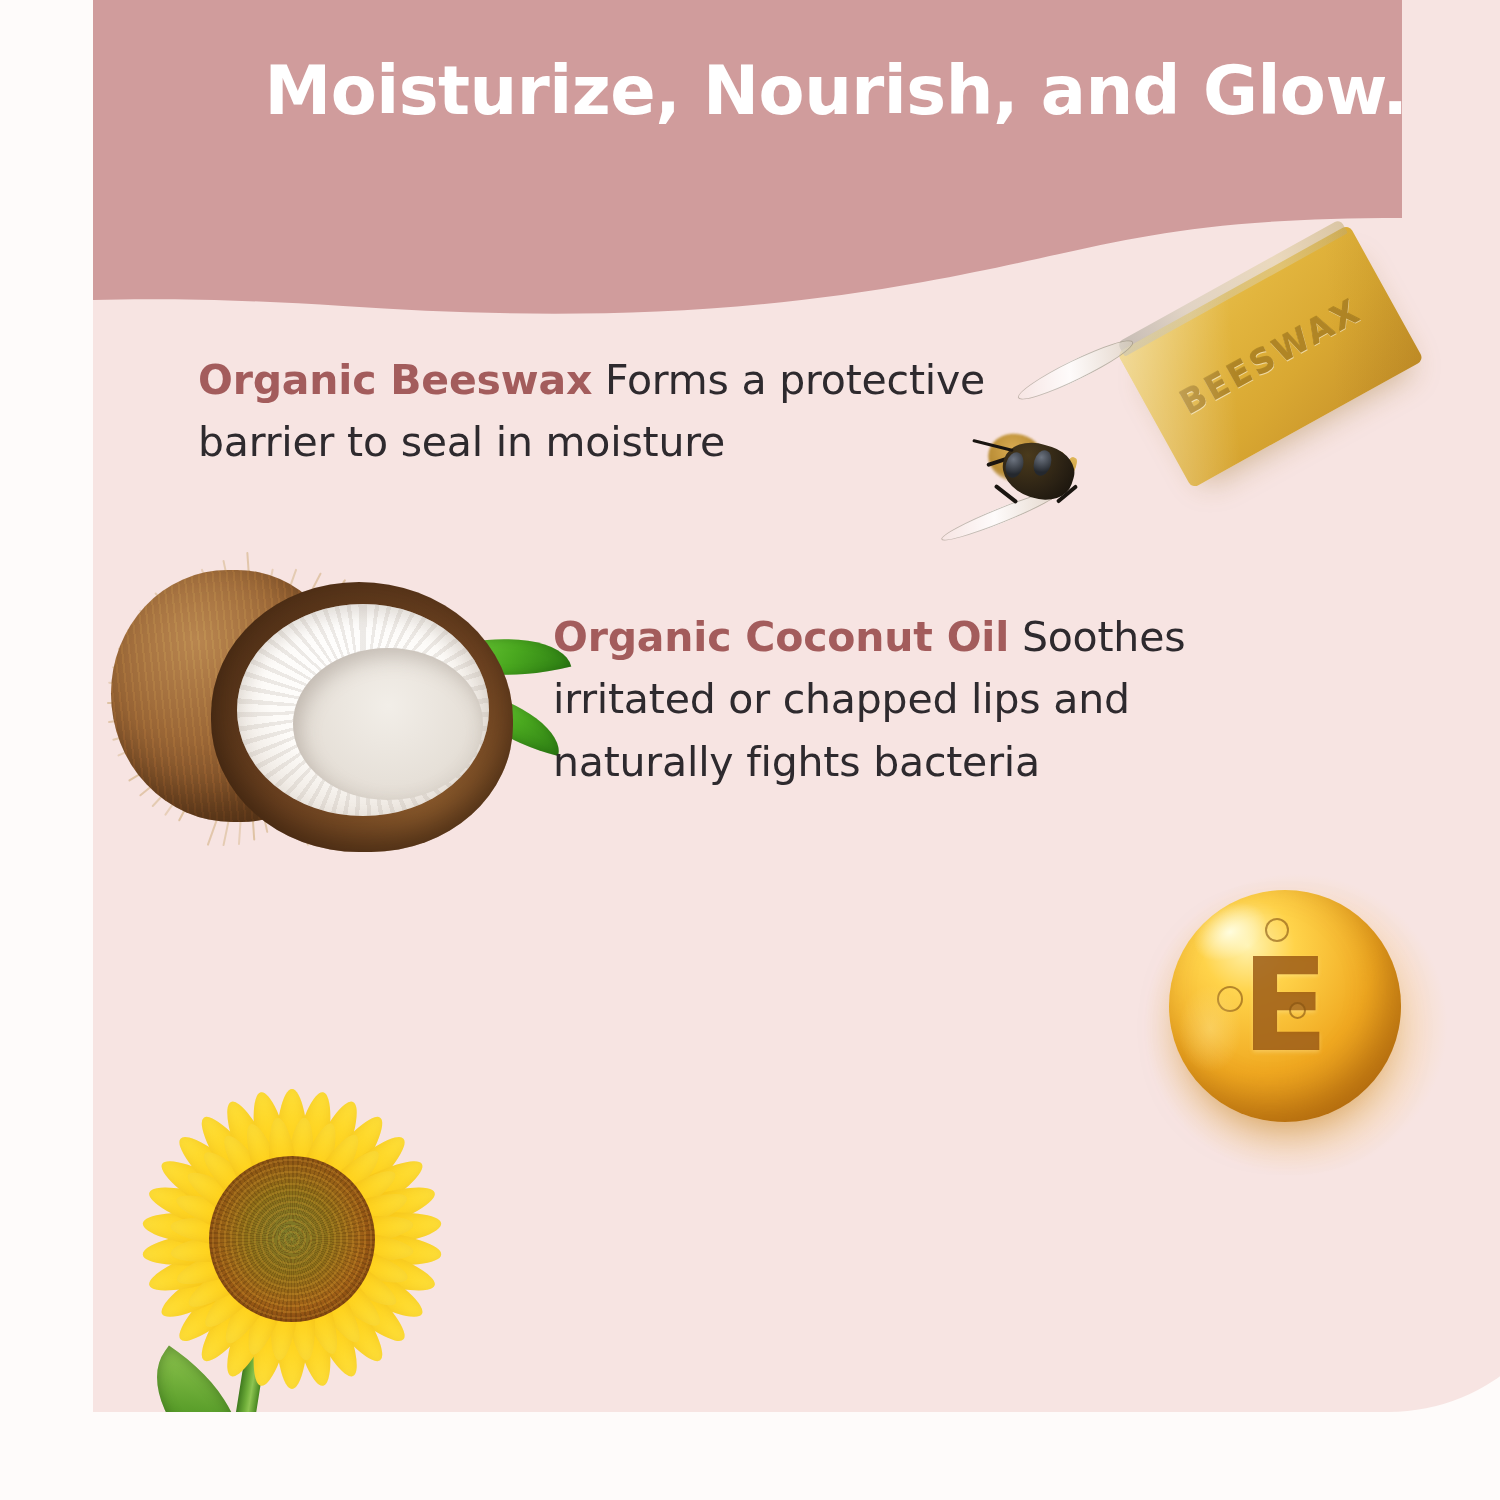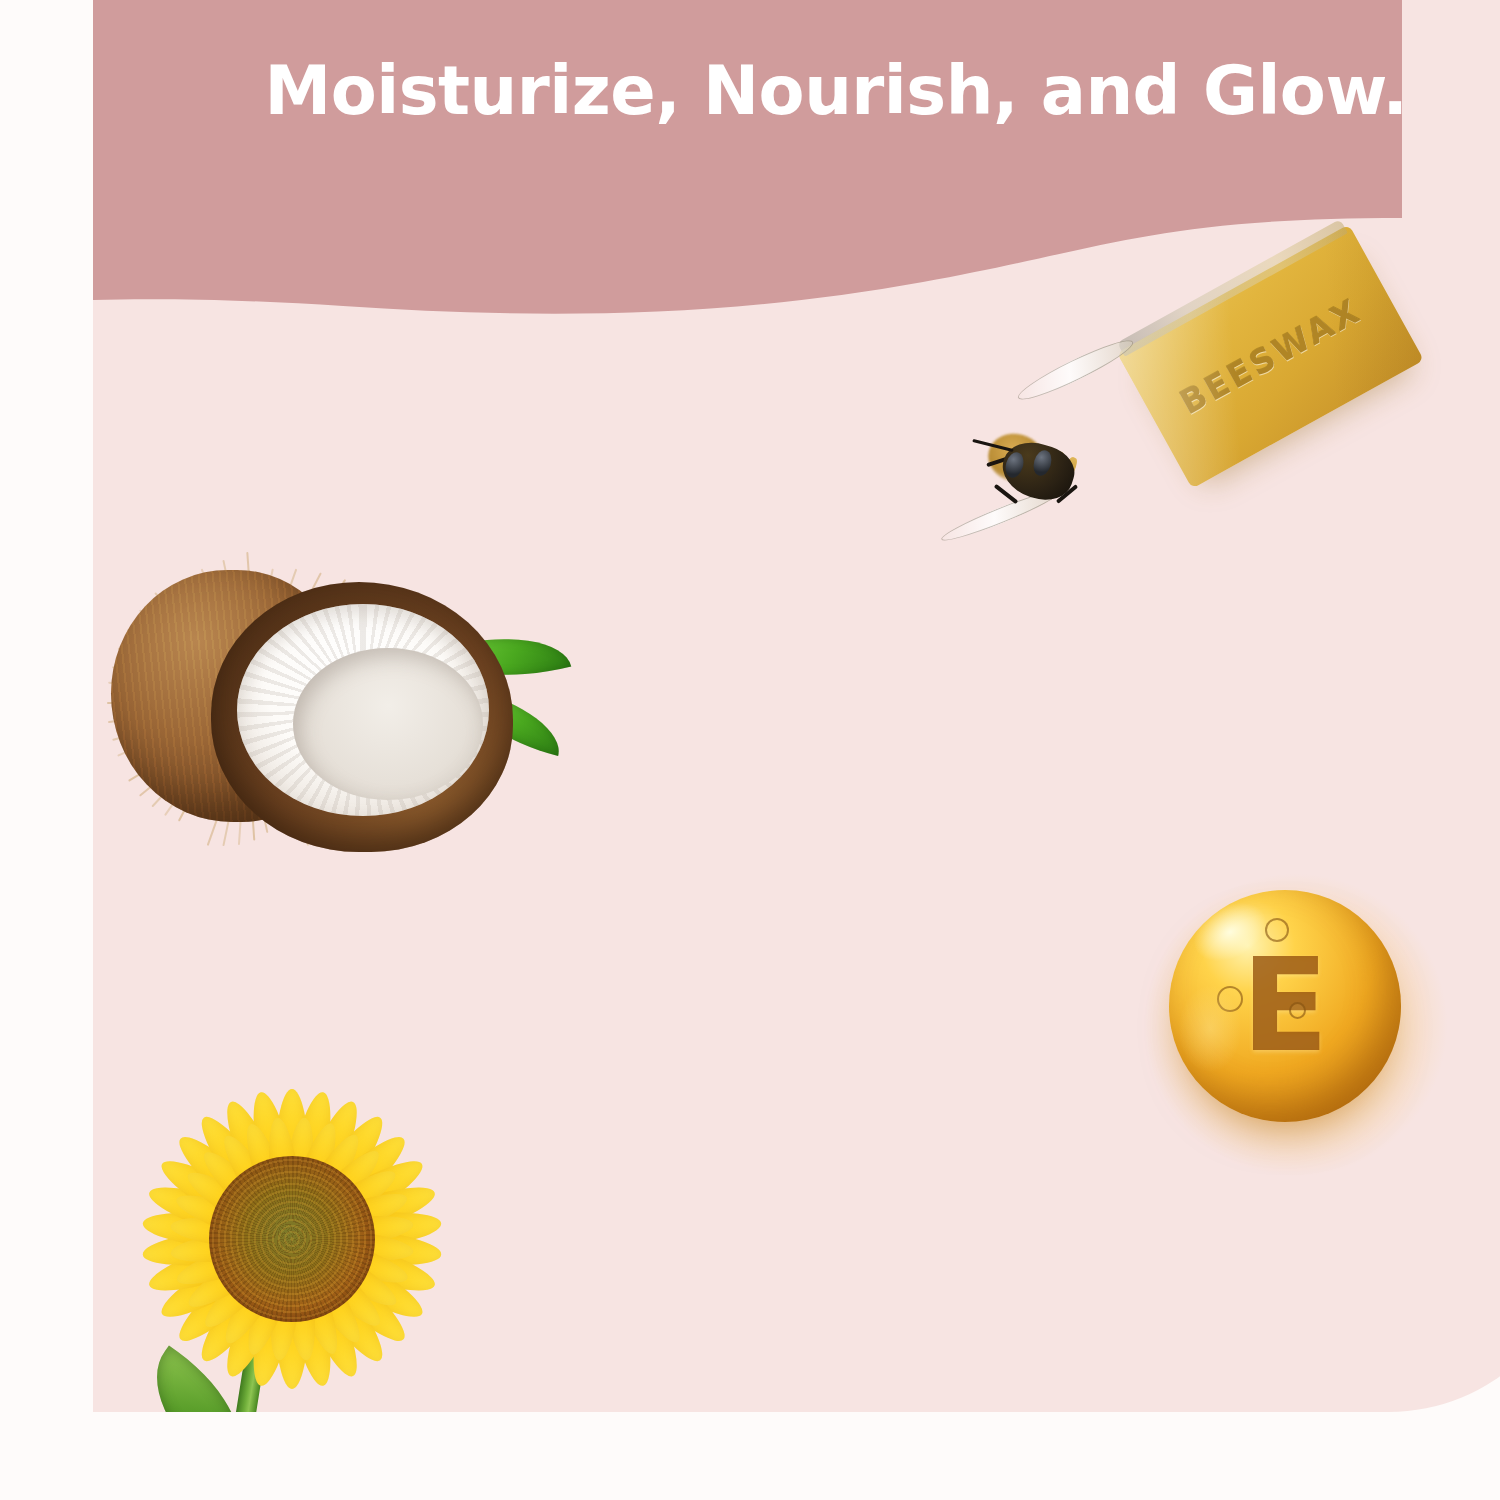--- a/index.html
+++ b/index.html
@@ -296,20 +296,23 @@
     <div class="bee-leg" id="bee-l2"></div>
     <div class="bee-leg" id="bee-l3"></div>
     <div class="bee-stripe" id="bee-s1"></div>
     <div class="bee-stripe" id="bee-s2"></div>
     <div id="bee-body"></div>
     <div class="bee-eye" id="bee-eye-l"></div>
     <div class="bee-eye" id="bee-eye-r"></div>
     <div id="bee-ant"></div>
   </div>
 
+  <div class="copy" id="blk-beeswax">
+    <span class="name">Organic Beeswax</span><span> Forms a protective barrier to seal in moisture</span>
+  </div>
 
   <div class="art" id="art-coconut">
       <div class="coco-hair" style="left: 264.826px; top: 132.843px; width: 14px; transform: rotate(352.174deg); opacity: 0.65;"></div>
       <div class="coco-hair" style="left: 261.328px; top: 116.006px; width: 50px; transform: rotate(344.348deg); opacity: 0.55;"></div>
       <div class="coco-hair" style="left: 255.569px; top: 99.8015px; width: 41px; transform: rotate(336.522deg); opacity: 0.85;"></div>
       <div class="coco-hair" style="left: 247.657px; top: 84.5324px; width: 32px; transform: rotate(328.696deg); opacity: 0.75;"></div>
       <div class="coco-hair" style="left: 237.74px; top: 70.4829px; width: 23px; transform: rotate(320.87deg); opacity: 0.65;"></div>
       <div class="coco-hair" style="left: 226.002px; top: 57.9147px; width: 14px; transform: rotate(313.043deg); opacity: 0.55;"></div>
       <div class="coco-hair" style="left: 212.662px; top: 47.0618px; width: 50px; transform: rotate(305.217deg); opacity: 0.85;"></div>
       <div class="coco-hair" style="left: 197.968px; top: 38.1265px; width: 41px; transform: rotate(297.391deg); opacity: 0.75;"></div>
@@ -354,20 +357,23 @@
     <div class="coco-leaf" id="coco-leaf1"></div>
     <div class="coco-leaf" id="coco-leaf2"></div>
     <div id="coco-back"></div>
     <div id="coco-front">
       <div id="coco-flesh">
         <div id="coco-hollow"></div>
       </div>
     </div>
   </div>
 
+  <div class="copy" id="blk-coconut">
+    <span class="name">Organic Coconut Oil</span><span> Soothes irritated or chapped lips and naturally fights bacteria</span>
+  </div>
 
   <div class="art" id="art-vite">
     <div id="vite-glow"></div>
     <div id="vite-ball">
       <div id="vite-letter">E</div>
       <div class="vite-bub" id="vite-b1"></div>
       <div class="vite-bub" id="vite-b2"></div>
       <div class="vite-bub" id="vite-b3"></div>
       <div id="vite-hl1"></div>
       <div id="vite-hl2"></div>

